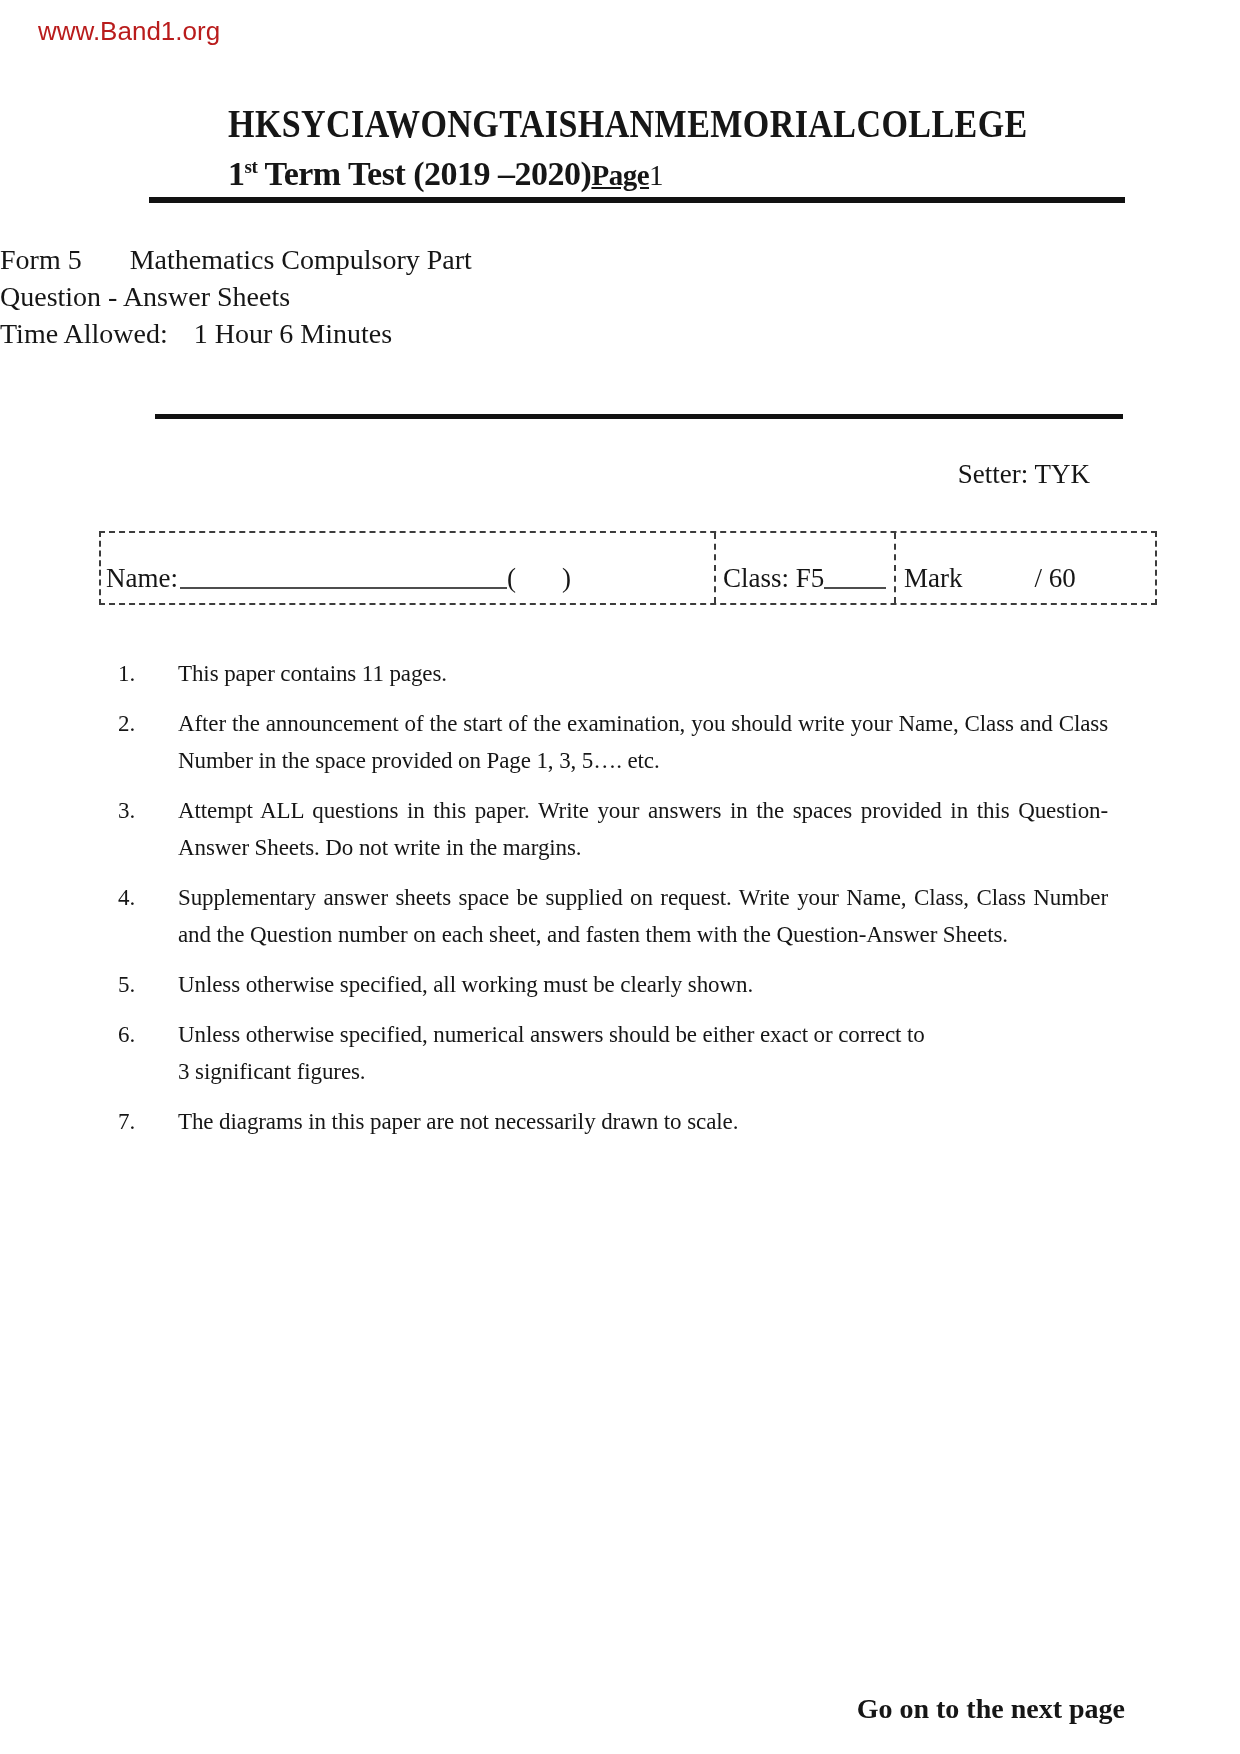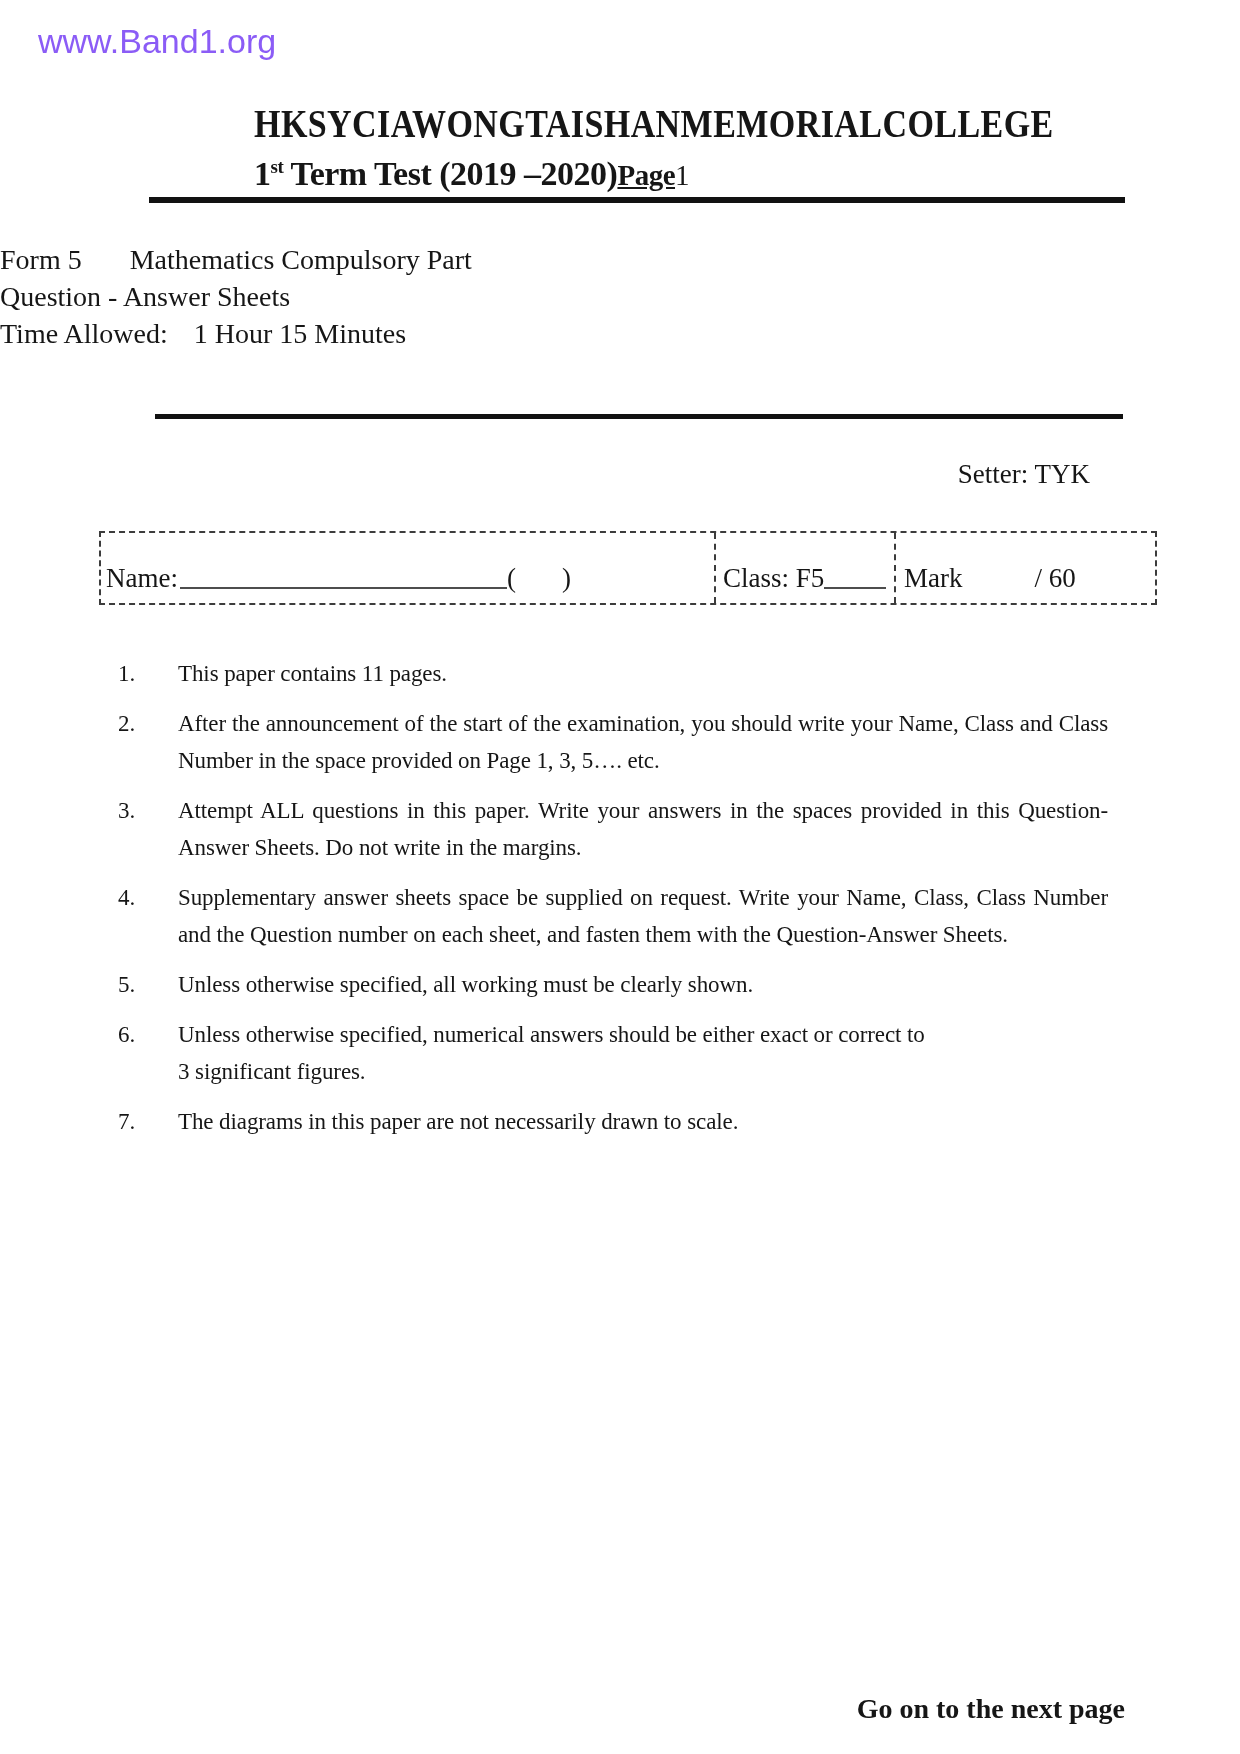--- a/index.html
+++ b/index.html
@@ -9,32 +9,31 @@
     height: 1754px;
     margin: 0 auto;
     background: #ffffff;
     color: #161616;
     font-family: "Liberation Serif", serif;
     overflow: hidden;
   }
   .watermark {
     position: absolute;
     left: 38px;
-    top: 22px;
+    top: 16px;
     font-family: "Liberation Sans", sans-serif;
-    font-size: 34px;
-    color: #8b5cf6;
+    font-size: 26px;
+    color: #b91c1c;
   }
   .title-block {
     position: absolute;
     left: 228px;
     top: 100px;
     font-weight: bold;
     white-space: nowrap;
-    margin-left: 26px;
   }
   .school-name {
     display: block;
     font-size: 41px;
     line-height: 46px;
     transform: scaleX(0.83);
     transform-origin: left bottom;
     letter-spacing: 0.5px;
   }
   .title-line2 {
@@ -131,21 +130,21 @@
   <div class="title-block">
     <span class="school-name">HKSYCIAWONGTAISHANMEMORIALCOLLEGE</span>
     <div class="title-line2"><span>1</span><sup>st</sup><span> Term Test (2019 –2020)</span><span class="page-word">Page</span><span class="page-num">1</span></div>
   </div>
 
   <div class="rule rule1"></div>
 
   <div class="subheader">
     <div><span>Form 5</span><span class="tabgap1"></span><span>Mathematics Compulsory Part</span></div>
     <div>Question - Answer Sheets</div>
-    <div><span>Time Allowed:</span><span class="tabgap2"></span><span>1 Hour 15 Minutes</span></div>
+    <div><span>Time Allowed:</span><span class="tabgap2"></span><span>1 Hour 6 Minutes</span></div>
   </div>
 
   <div class="rule rule2"></div>
 
   <div class="setter">Setter: TYK</div>
 
   <div class="info-box">
     <div class="cell cell-name">
       <span>Name:</span>
       <span class="fill-line"></span>

